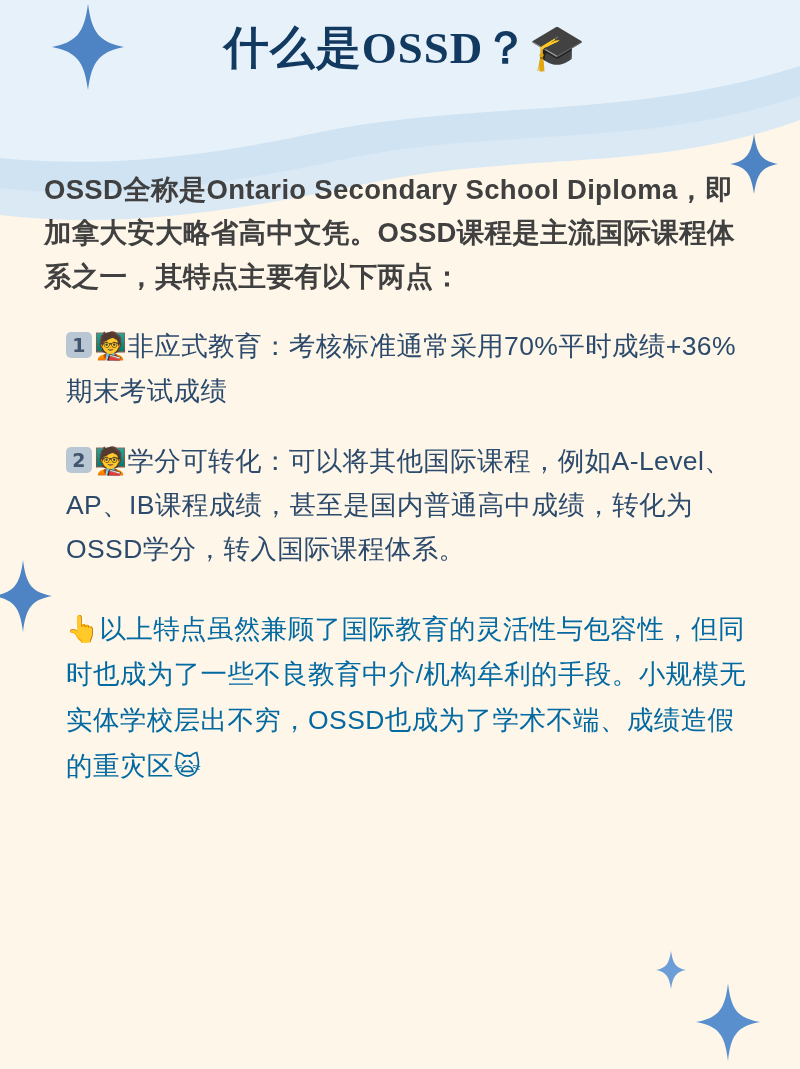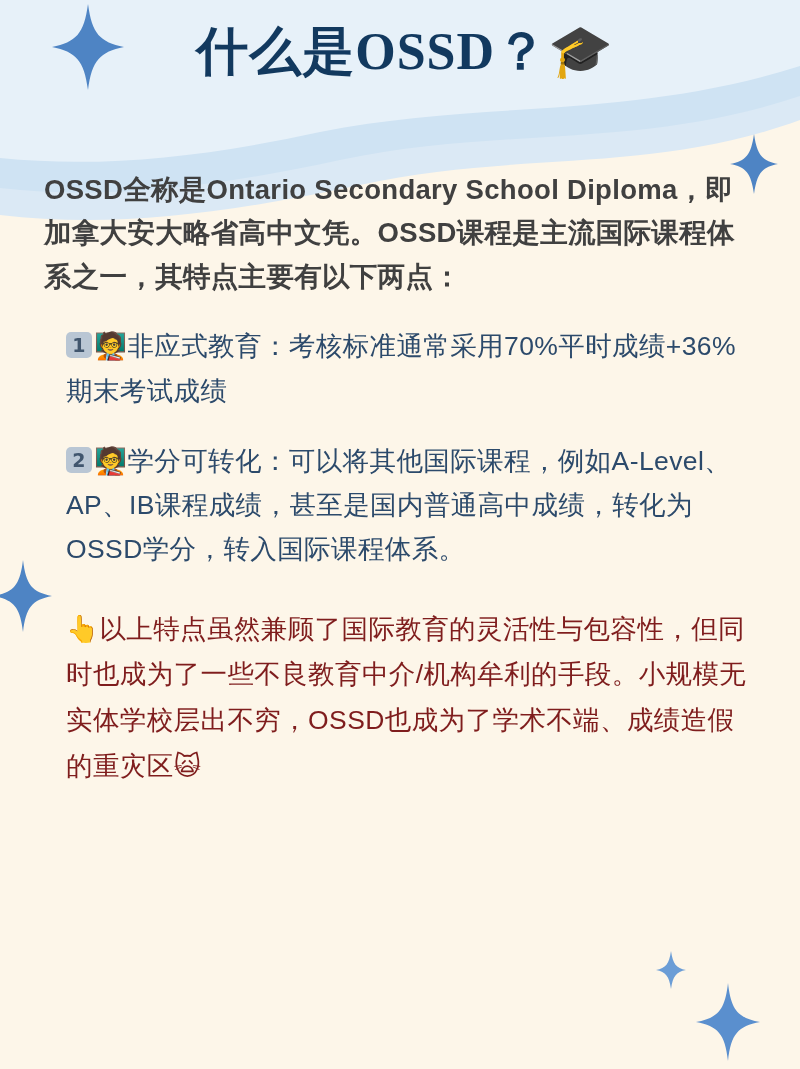--- a/index.html
+++ b/index.html
@@ -46,21 +46,21 @@
     top: 22px;
     left: 0;
     width: 800px;
     z-index: 3;
     text-align: center;
     padding-left: 10px;
   }
   .title {
     font-family: "Liberation Serif", serif;
     font-weight: bold;
-    font-size: 52px;
+    font-size: 45px;
     letter-spacing: 1px;
     color: #12395f;
     line-height: 1.15;
     display: inline-block;
     white-space: nowrap;
   }
 
   
   .content {
     position: absolute;
@@ -104,21 +104,21 @@
     margin-right: 2px;
     vertical-align: 3px;
     font-family: "DejaVu Sans", sans-serif;
   }
   .emoji { font-family: "DejaVu Sans", sans-serif; }
   .final {
     margin-top: 34px;
     padding-left: 22px;
     font-size: 26.5px;
     line-height: 1.72;
-    color: #7f1d1d;
+    color: #0369a1;
     letter-spacing: 0.4px;
   }
 </style>
 </head>
 <body>
 
 <div class="page">
 
   <div class="wave-band">
     <svg width="800" height="260" viewBox="0 0 800 260" xmlns="http://www.w3.org/2000/svg">

